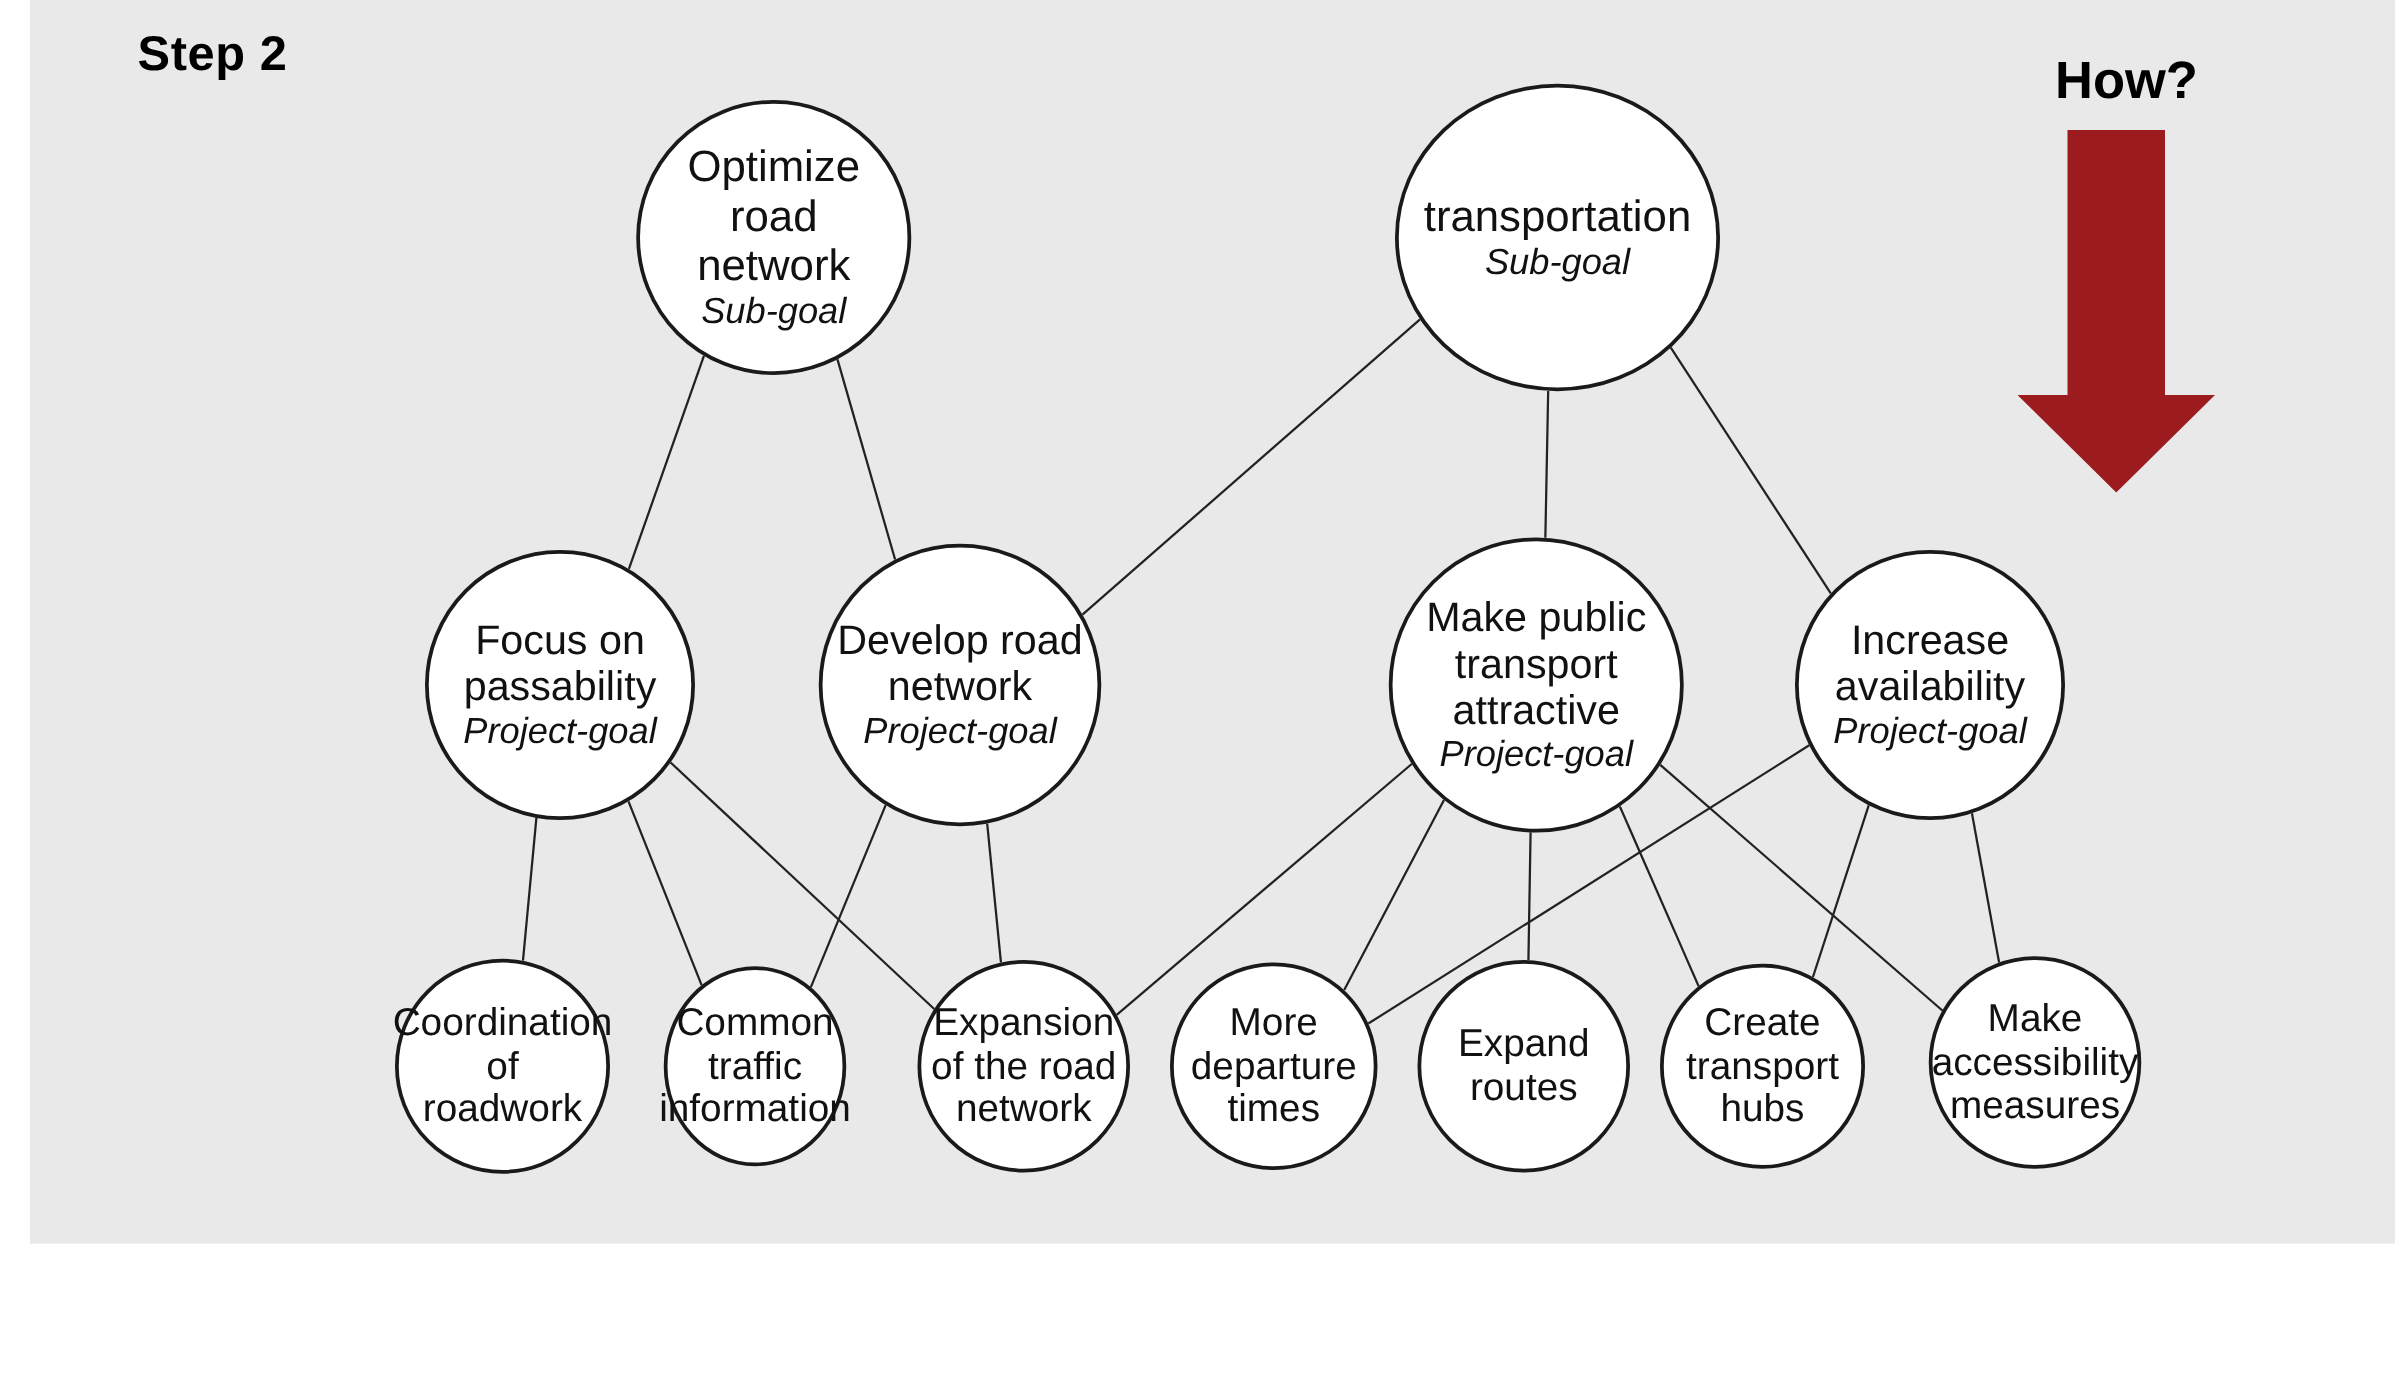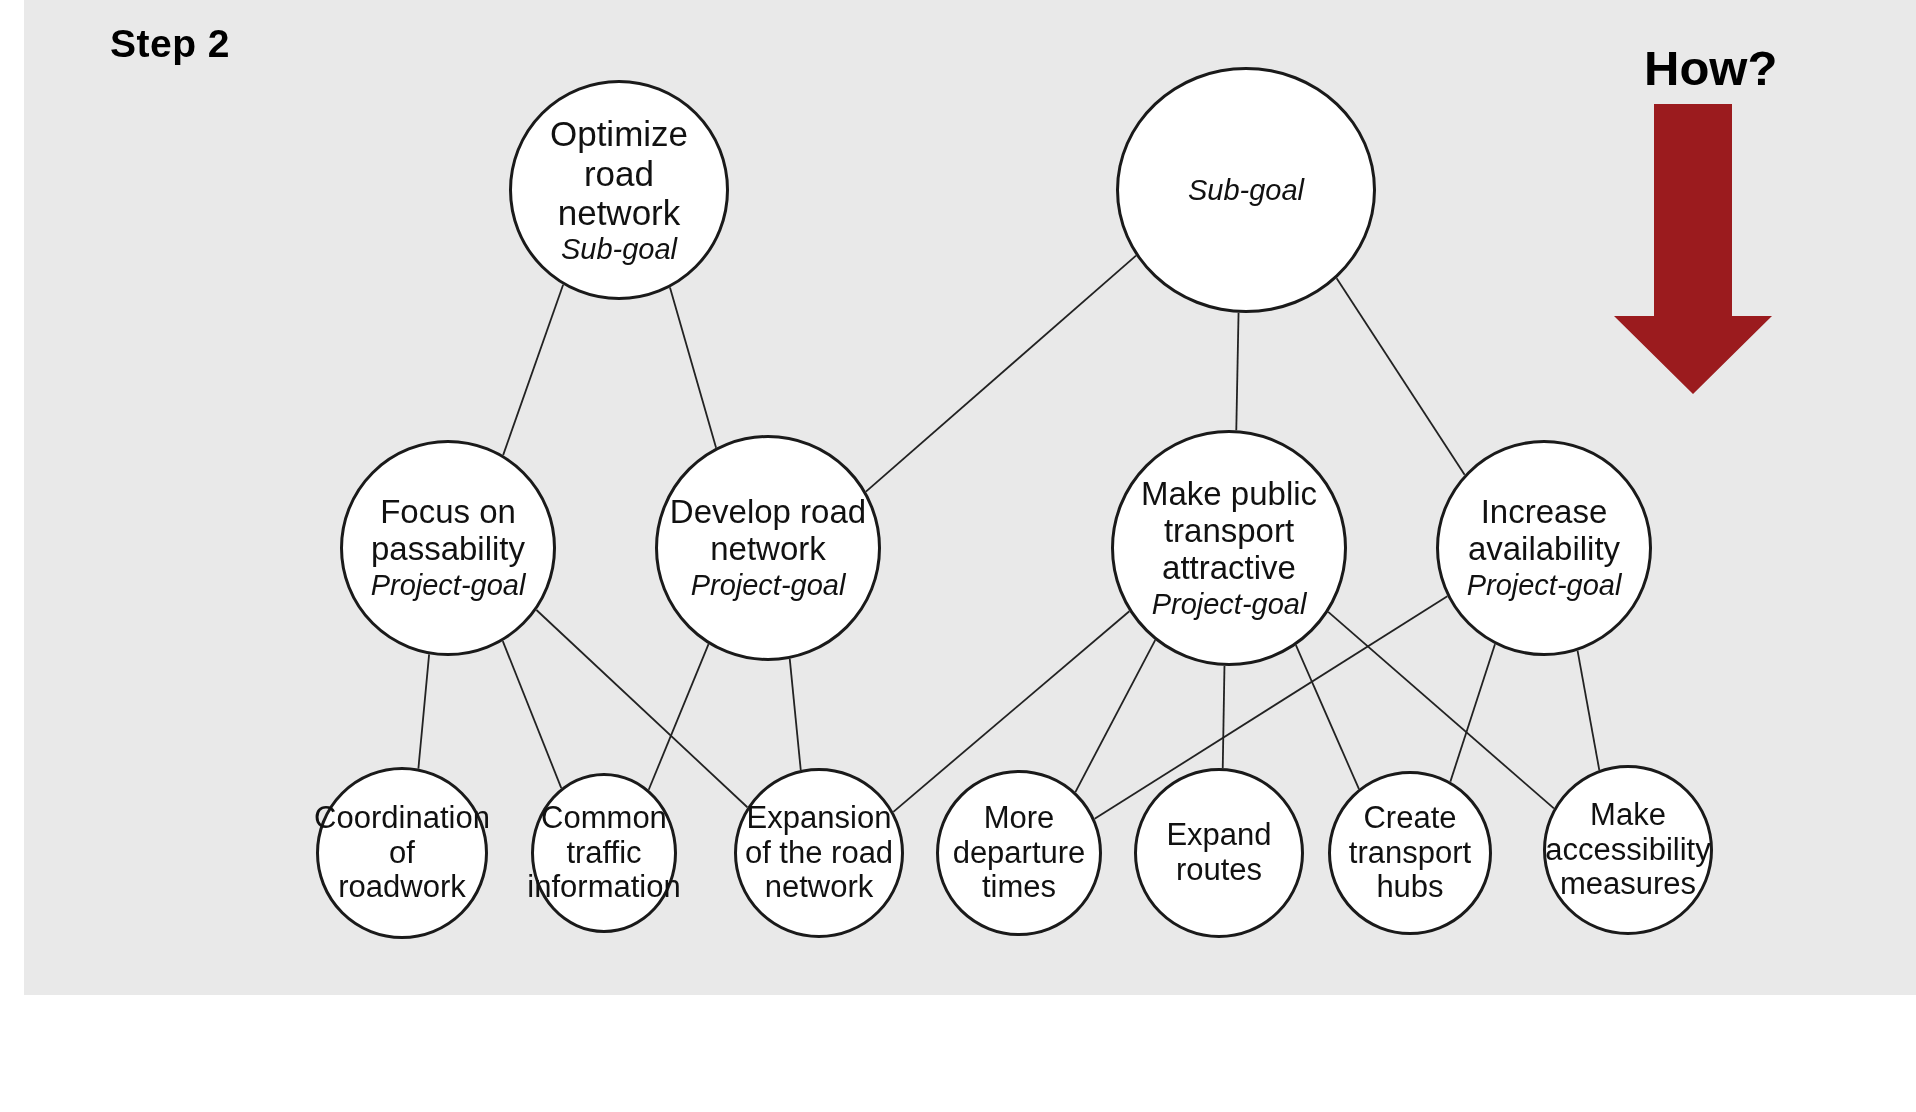--- a/index.html
+++ b/index.html
@@ -73,21 +73,21 @@
     top: 22px;
     font-size: 39px;
     font-weight: bold;
     color: #000000;
     letter-spacing: 0.5px;
   }
   #how-label {
     position: absolute;
     left: 1620px;
     top: 40px;
-    font-size: 49px;
+    font-size: 42px;
     font-weight: bold;
     color: #000000;
   }
   #how-arrow {
     position: absolute;
     left: 1590px;
     top: 104px;
     width: 160px;
     height: 290px;
   }
@@ -127,20 +127,21 @@
       <polygon points="40,0 118,0 118,212 158,212 79,290 0,212 40,212" fill="#9b1b1e"></polygon>
     </svg>
 
     <div class="node-layer">
         <div class="node tier1" style="left: 485px; top: 80px; width: 220px; height: 220px;">
           <span class="lbl">Optimize road</span>
           <span class="lbl">network</span>
           <span class="sub">Sub-goal</span>
         </div>
         <div class="node tier1" style="left: 1092px; top: 67px; width: 260px; height: 246px;">
+          <span class="lbl">transportation</span>
           <span class="sub">Sub-goal</span>
         </div>
         <div class="node tier2" style="left: 316px; top: 440px; width: 216px; height: 216px;">
           <span class="lbl">Focus on</span>
           <span class="lbl">passability</span>
           <span class="sub">Project-goal</span>
         </div>
         <div class="node tier2" style="left: 631px; top: 435px; width: 226px; height: 226px;">
           <span class="lbl">Develop road</span>
           <span class="lbl">network</span>

